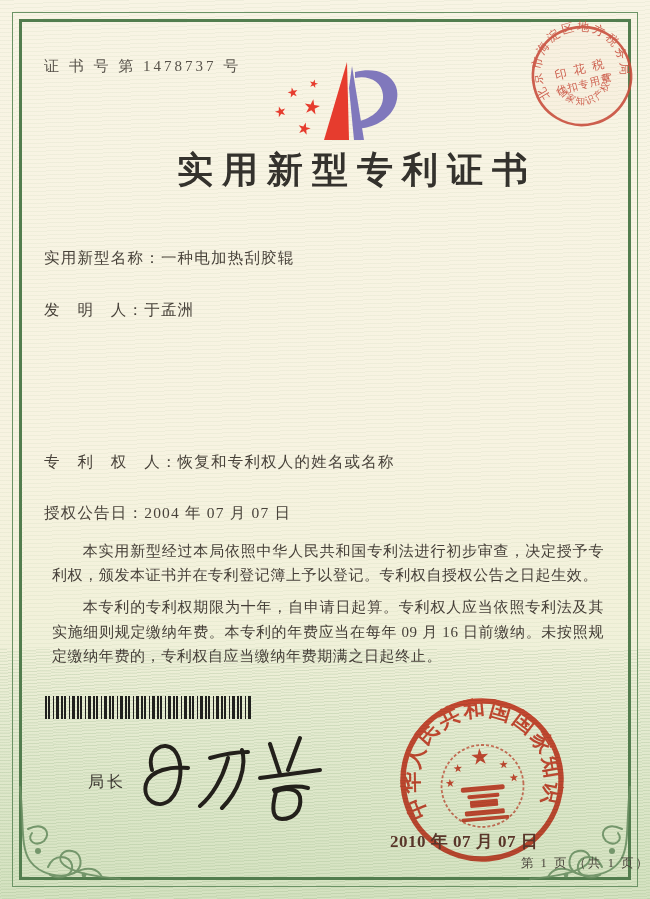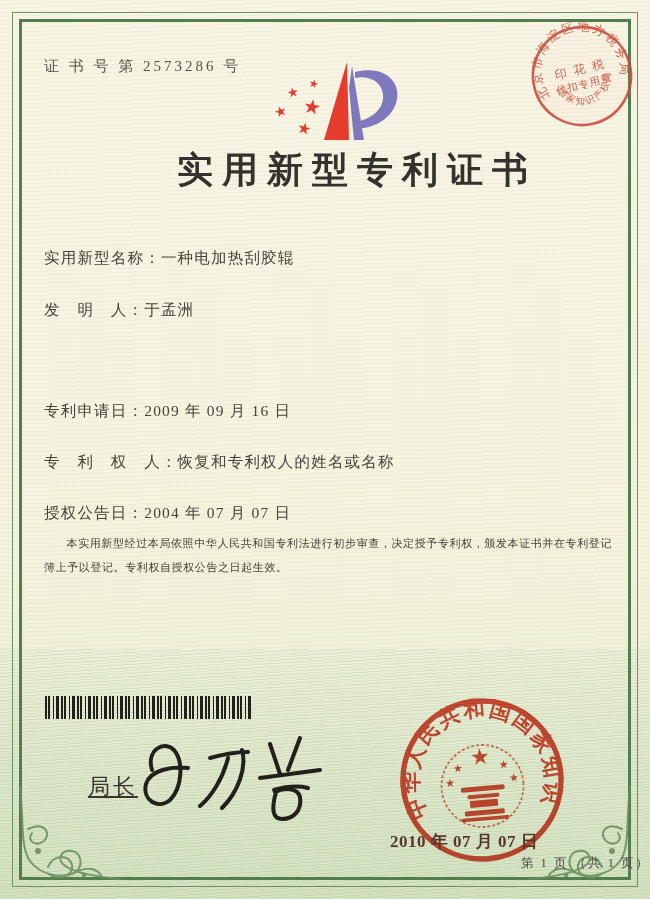--- a/index.html
+++ b/index.html
@@ -15,29 +15,29 @@
       linear-gradient(180deg,rgba(160,190,130,0) 0%,rgba(160,190,130,0.10) 45%,rgba(150,185,125,0.18) 100%),
       repeating-linear-gradient(176deg,rgba(95,140,85,0.12) 0 1px,rgba(95,140,85,0) 1px 3px);}
   .frame-outer{position:absolute;inset:12px;border:1.5px solid #6b9365;}
   .frame-inner{position:absolute;inset:19px;border:3px solid #527d4e;}
   .cert-no{position:absolute;left:44px;top:57px;font-size:15px;letter-spacing:3px;color:#57524a;}
   .title{position:absolute;left:0;width:100%;top:146px;text-align:center;font-size:36px;font-weight:700;
     letter-spacing:9px;color:#34322d;margin-left:32px;}
   .field{position:absolute;left:44px;font-size:15.5px;letter-spacing:1.2px;color:#48423a;white-space:nowrap;}
   .f0{top:248px}.f1{top:300px}.f2{top:350px}.f3{top:401px}.f4{top:452px}.f5{top:503px}
   .paras{position:absolute;left:44px;right:38px;top:531px;}
-  .paras p{margin:0;font-size:11px;line-height:24.2px;letter-spacing:0.6px;color:#453f38;
+  .paras p{margin:8px;font-size:15px;line-height:24.2px;letter-spacing:0.6px;color:#453f38;
     text-indent:2.05em;text-align:justify;}
   .barcode{position:absolute;left:45px;top:696px;width:208px;height:23px;
     background:repeating-linear-gradient(90deg,
       #20201e 0 2px,transparent 2px 3px,
       #20201e 3px 5px,transparent 5px 8px,
       #20201e 8px 9px,transparent 9px 11px,
       #20201e 11px 14px,transparent 14px 16px);}
-  .director{position:absolute;left:88px;top:772px;font-size:22px;letter-spacing:3px;color:#3a362f;text-decoration:underline;}
+  .director{position:absolute;left:88px;top:772px;font-size:16px;letter-spacing:3px;color:#3a362f;}
   .sig{position:absolute;left:122px;top:726px;}
   .stamp{position:absolute;left:526px;top:20px;opacity:.88;}
   .seal{position:absolute;left:396px;top:694px;opacity:.93;mix-blend-mode:multiply;}
   .seal-date{position:absolute;left:390px;top:830px;font-size:17px;font-weight:600;
     letter-spacing:0.5px;color:#59362a;z-index:6;white-space:nowrap;}
   .footer{position:absolute;left:0;width:100%;top:855px;text-align:right;font-size:12.5px;
     letter-spacing:2px;color:#49443b;}
   .logo{position:absolute;left:252px;top:48px;}
   .flourish{position:absolute;bottom:14px;}
   .flourish.left{left:14px;}
@@ -67,21 +67,21 @@
     <g fill="none" stroke="#6b8f63" stroke-width="2" stroke-linecap="round" opacity="0.9">
       <path d="M6,6 C10,40 6,66 16,80 C26,94 48,98 60,92 C70,86 68,72 58,70 C48,68 42,78 50,84 C60,92 84,96 106,98"></path>
       <path d="M14,48 C30,40 38,52 30,60 C22,66 12,60 18,52"></path>
       <path d="M34,86 C40,72 56,74 58,84 C60,94 46,100 36,94"></path>
       <path d="M60,92 C74,84 84,88 88,96"></path>
       <circle cx="24" cy="70" r="3" fill="#6b8f63" stroke="none"></circle>
       <circle cx="70" cy="94" r="2.4" fill="#6b8f63" stroke="none"></circle>
     </g>
   </svg>
 
-  <div class="cert-no">证 书 号 第 2573286 号</div>
+  <div class="cert-no">证 书 号 第 1478737 号</div>
 
   <svg class="stamp" width="112" height="112" viewBox="0 0 112 112">
     <g transform="rotate(-14 56 56)" fill="#c84b3a">
       <circle cx="56" cy="56" r="49" fill="rgba(220,130,110,0.04)" stroke="#c84b3a" stroke-width="2.6"></circle>
       <defs>
         <path id="stampTop" d="M21.3,70.2 A40 40 0 1 1 90.7,70.2"></path>
         <path id="stampBot" d="M28.9,63.2 A28 28 0 0 0 83.1,63.2"></path>
       </defs>
       <text font-size="12" letter-spacing="2.6" font-family="'Liberation Serif',serif">
         <textPath href="#stampTop" startOffset="2">北京市海淀区地方税务局</textPath>
@@ -105,26 +105,26 @@
     <polygon points="95,14 97,92 72,92" fill="#e63c2e"></polygon>
     <polygon points="100,18 112,92 102,92 97,40" fill="#8078bc"></polygon>
     <path d="M103,24 C136,16 152,38 143,58 C136,74 116,82 103,80 C100,79 100,75 104,74
          C122,70 132,60 131,47 C130,33 116,27 103,30 Z" fill="#8078bc"></path>
   </svg>
 
   <div class="title">实用新型专利证书</div>
 
   <div class="field f0">实用新型名称：一种电加热刮胶辊</div>
   <div class="field f1">发　明　人：于孟洲</div>
-  <div class="field f3">专利申请日：2009 年 09 月 16 日</div>
   <div class="field f4">专　利　权　人：恢复和专利权人的姓名或名称</div>
   <div class="field f5">授权公告日：2004 年 07 月 07 日</div>
 
   <div class="paras">
     <p>本实用新型经过本局依照中华人民共和国专利法进行初步审查，决定授予专利权，颁发本证书并在专利登记簿上予以登记。专利权自授权公告之日起生效。</p>
+    <p>本专利的专利权期限为十年，自申请日起算。专利权人应当依照专利法及其实施细则规定缴纳年费。本专利的年费应当在每年 09 月 16 日前缴纳。未按照规定缴纳年费的，专利权自应当缴纳年费期满之日起终止。</p>
   </div>
 
   <div class="barcode"></div>
 
   <div class="director">局长</div>
   <svg class="sig" width="205" height="100" viewBox="0 0 205 100" aria-label="田力普">
     <g fill="none" stroke="#23201b" stroke-width="4" stroke-linecap="round" stroke-linejoin="round">
       <path d="M30,44 C24,24 42,14 52,24 C62,36 60,62 48,74 C36,84 20,74 24,58 C28,44 50,40 66,42"></path>
       <path d="M88,32 C102,28 116,26 126,26"></path>
       <path d="M120,24 C125,42 116,66 100,82"></path>

